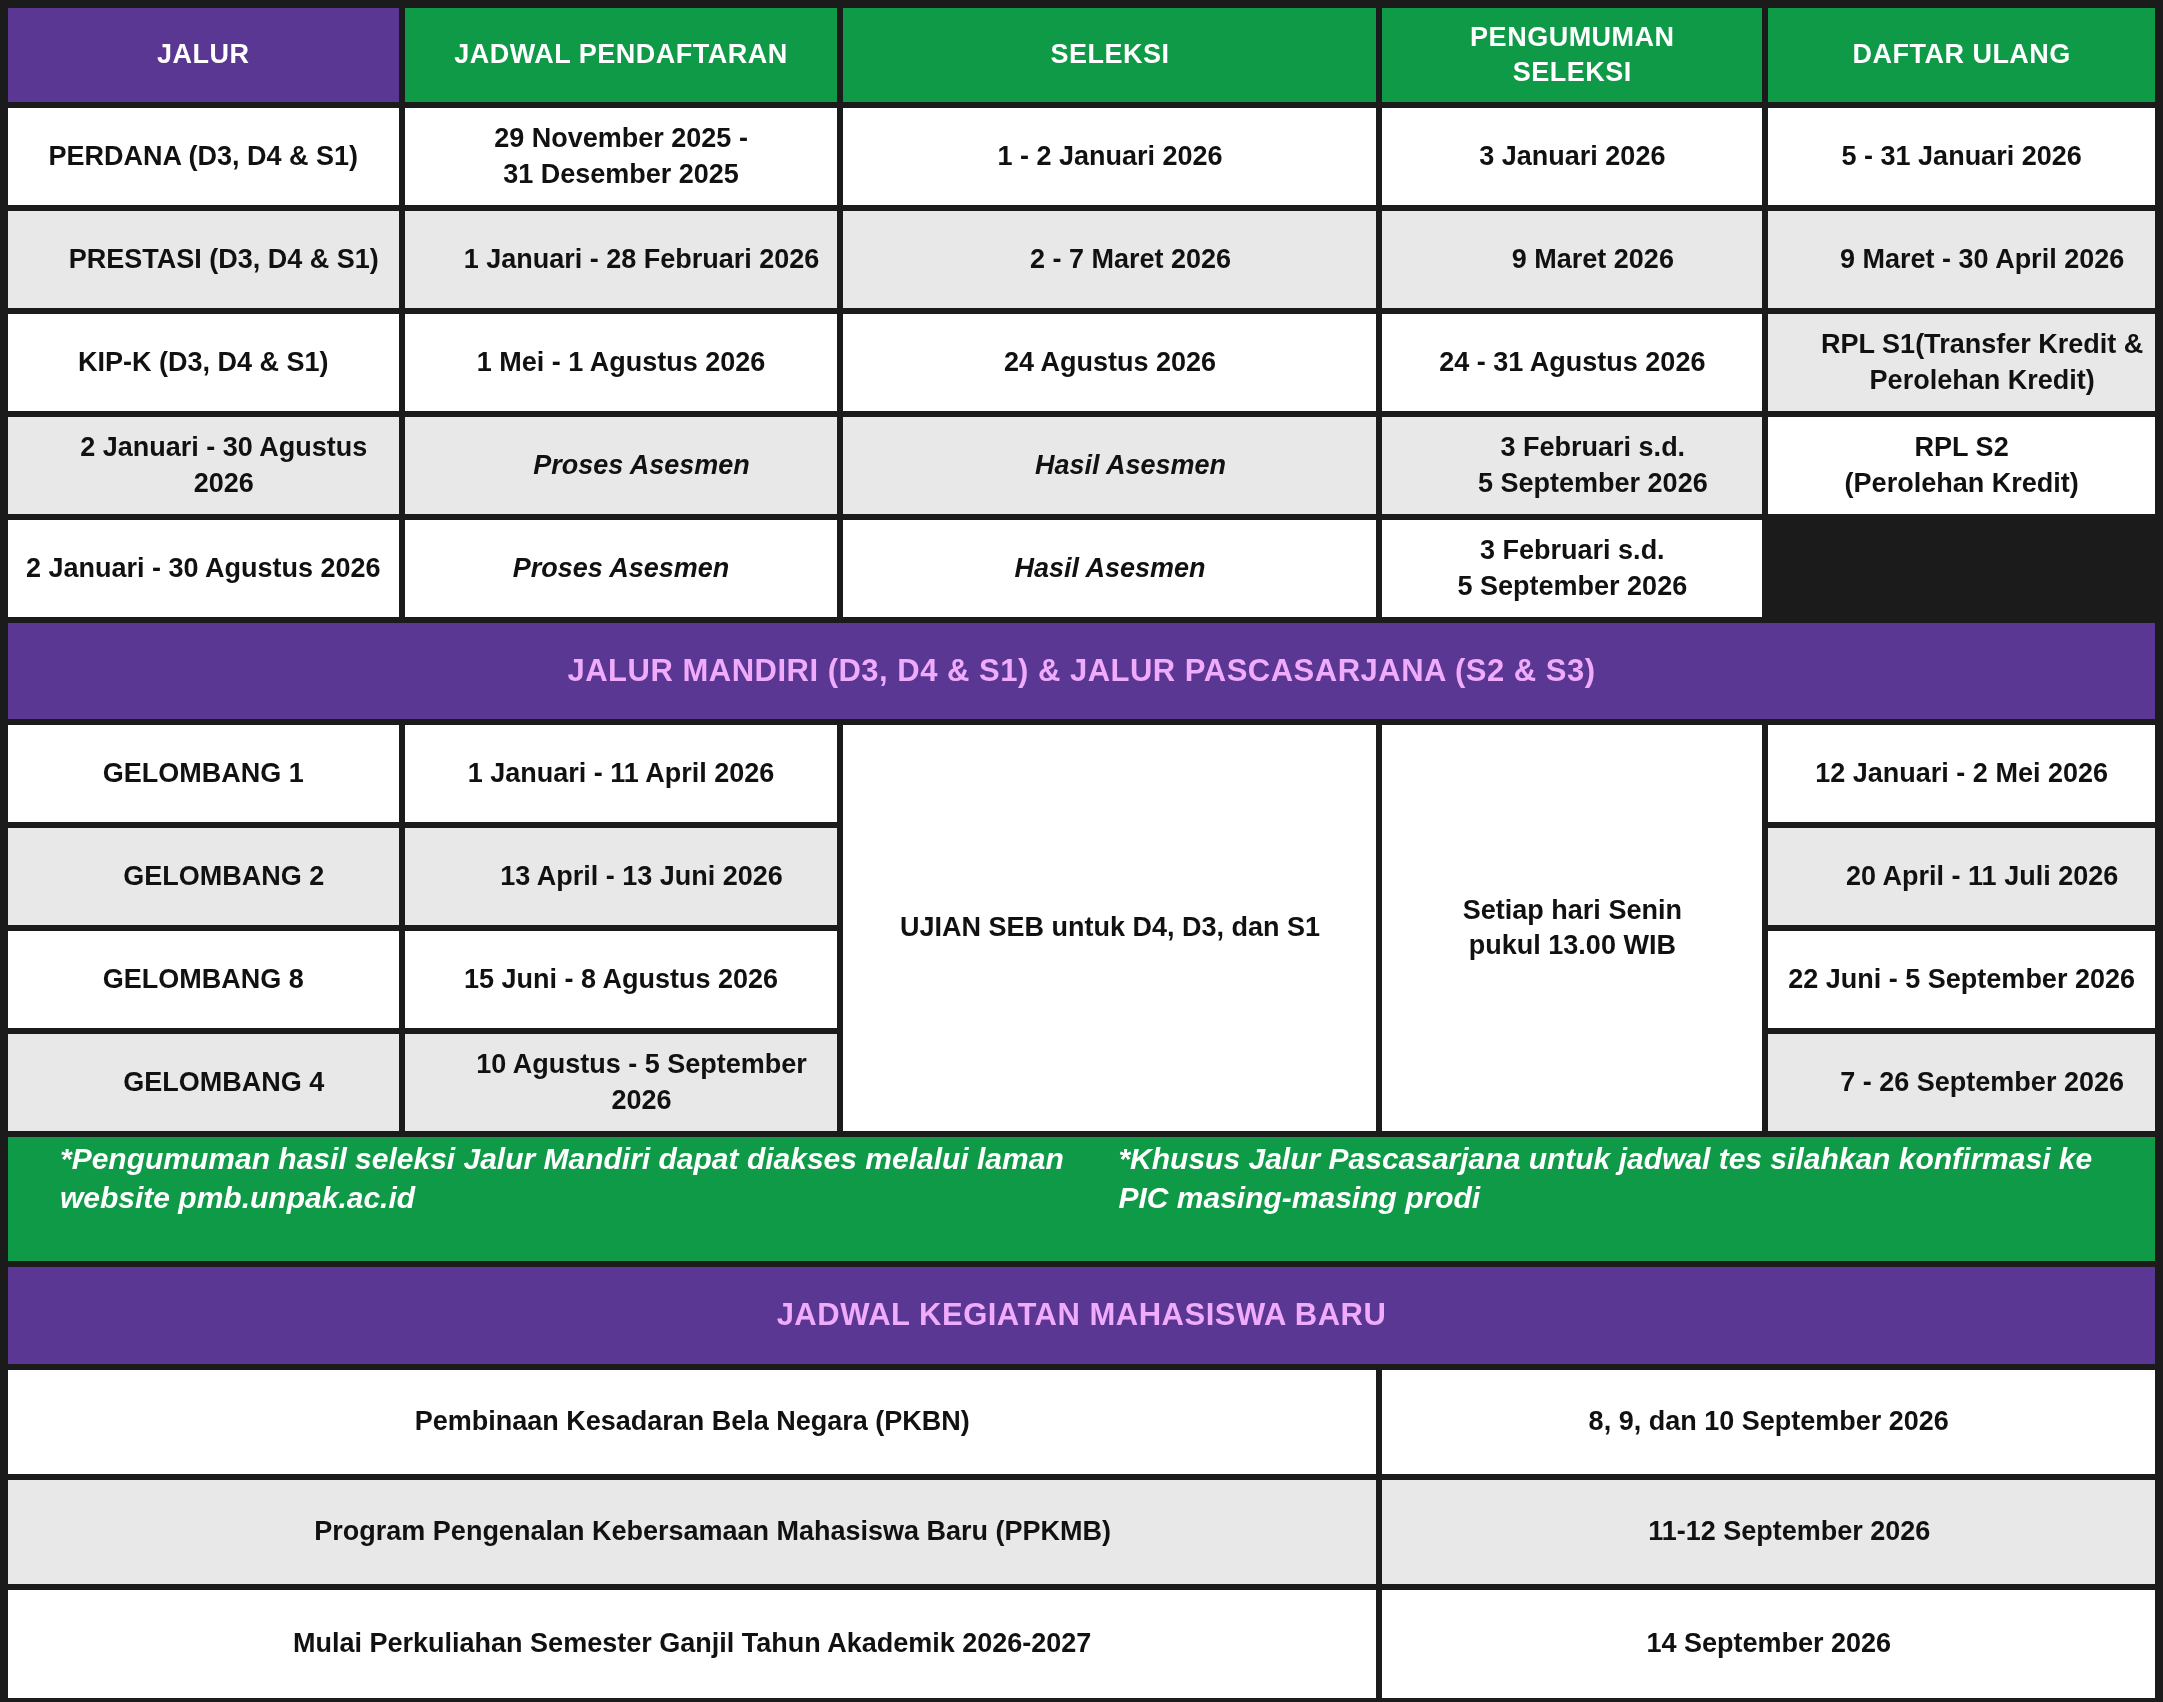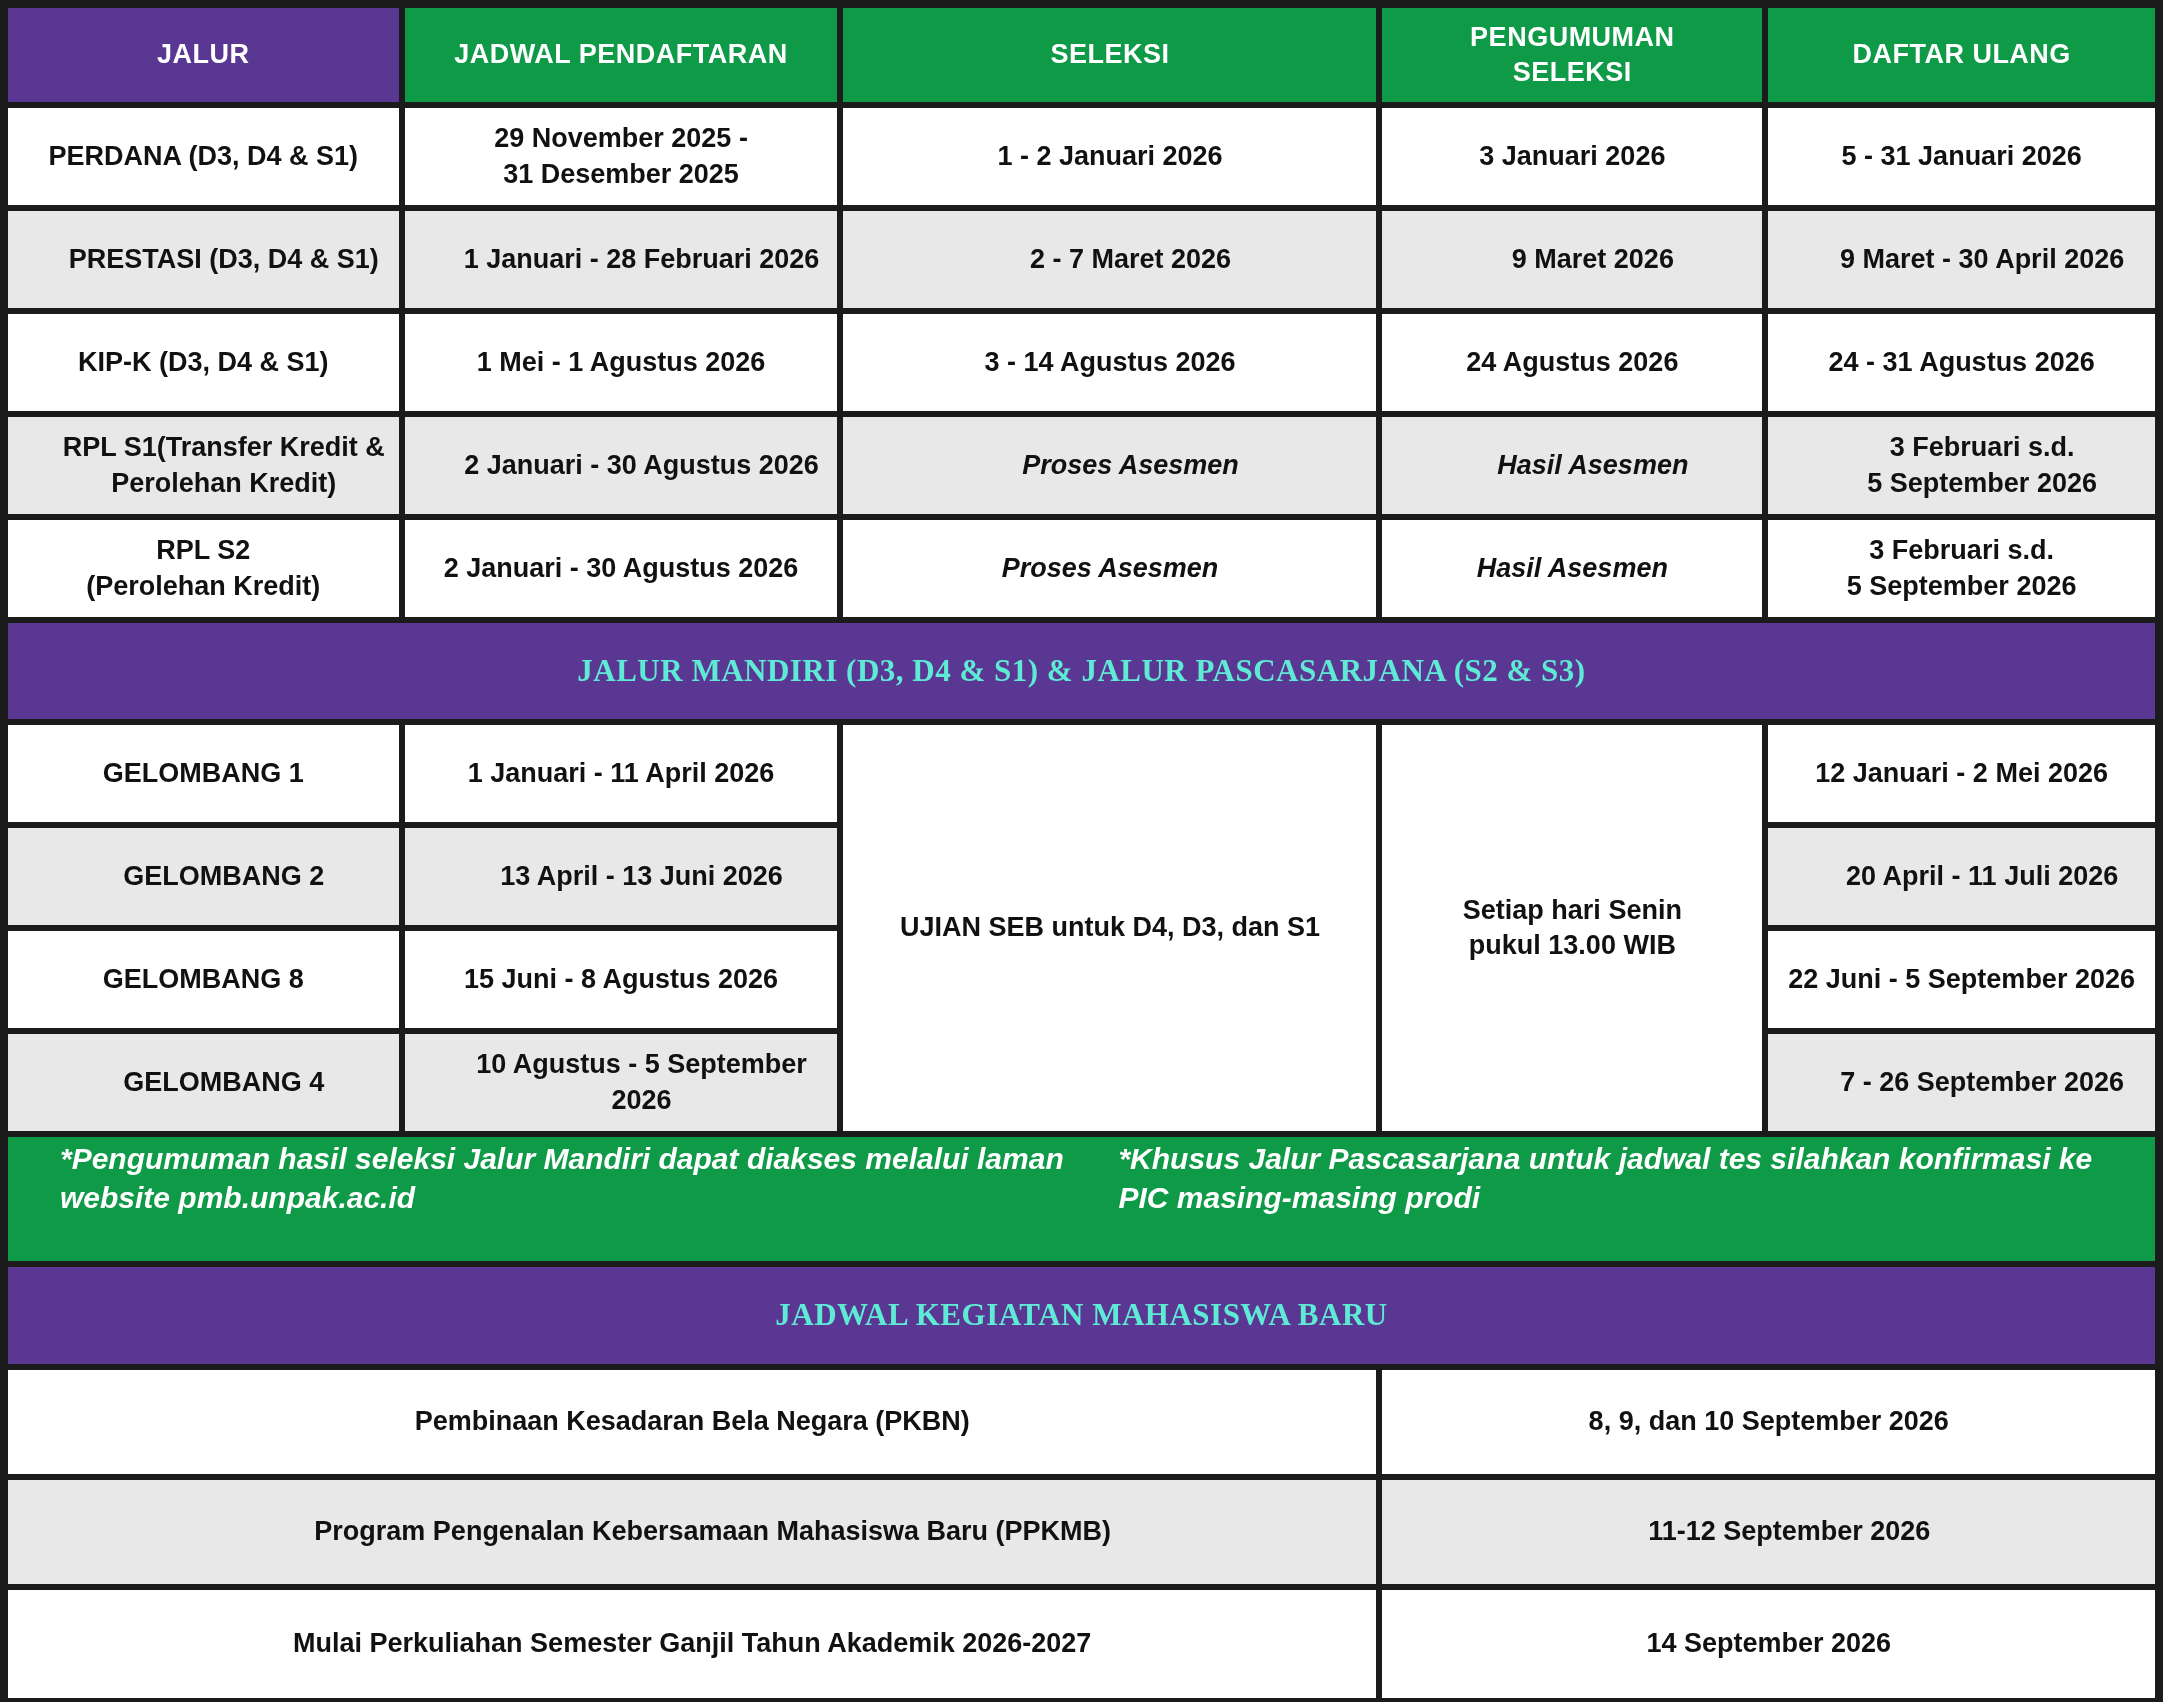--- a/index.html
+++ b/index.html
@@ -37,24 +37,23 @@
   .hdr {
     color: #ffffff;
     font-size: 27px;
     letter-spacing: 0.5px;
   }
   .hdr-purple { background: #5b3794; }
   .hdr-green  { background: #0f9a48; }
   .banner {
     grid-column: 1 / -1;
     background: #5b3794;
-    color: #5eead4;
+    color: #f0abfc;
     font-size: 31px;
     letter-spacing: 0.5px;
-    font-family: Liberation Serif, serif;
   }
   .notes {
     grid-column: 1 / -1;
     background: #0f9a48;
     color: #ffffff;
     font-style: italic;
     font-size: 30px;
     align-items: flex-start;
     justify-content: center;
     text-align: left;
@@ -86,21 +85,20 @@
   <div class="cell">5 - 31 Januari 2026</div>
 
   <div class="cell gray">PRESTASI (D3, D4 &amp; S1)</div>
   <div class="cell gray">1 Januari - 28 Februari 2026</div>
   <div class="cell gray">2 - 7 Maret 2026</div>
   <div class="cell gray">9 Maret 2026</div>
   <div class="cell gray">9 Maret - 30 April 2026</div>
 
   <div class="cell">KIP-K (D3, D4 &amp; S1)</div>
   <div class="cell">1 Mei - 1 Agustus 2026</div>
-  <div class="cell">3 - 14 Agustus 2026</div>
   <div class="cell">24 Agustus 2026</div>
   <div class="cell">24 - 31 Agustus 2026</div>
 
   <div class="cell gray">RPL S1(Transfer Kredit &amp;
 Perolehan Kredit)</div>
   <div class="cell gray">2 Januari - 30 Agustus 2026</div>
   <div class="cell gray italic">Proses Asesmen</div>
   <div class="cell gray italic">Hasil Asesmen</div>
   <div class="cell gray">3 Februari s.d.
 5 September 2026</div>

